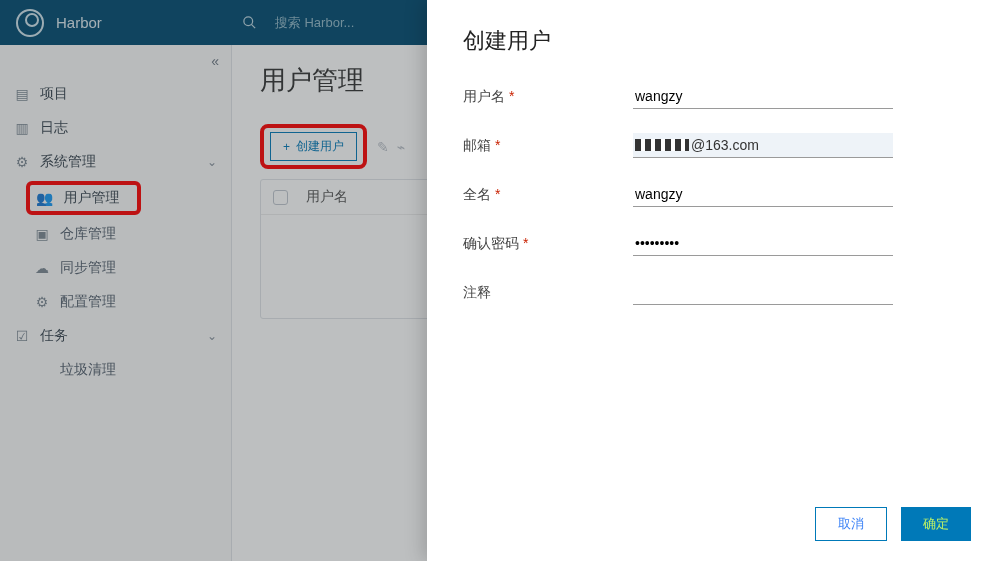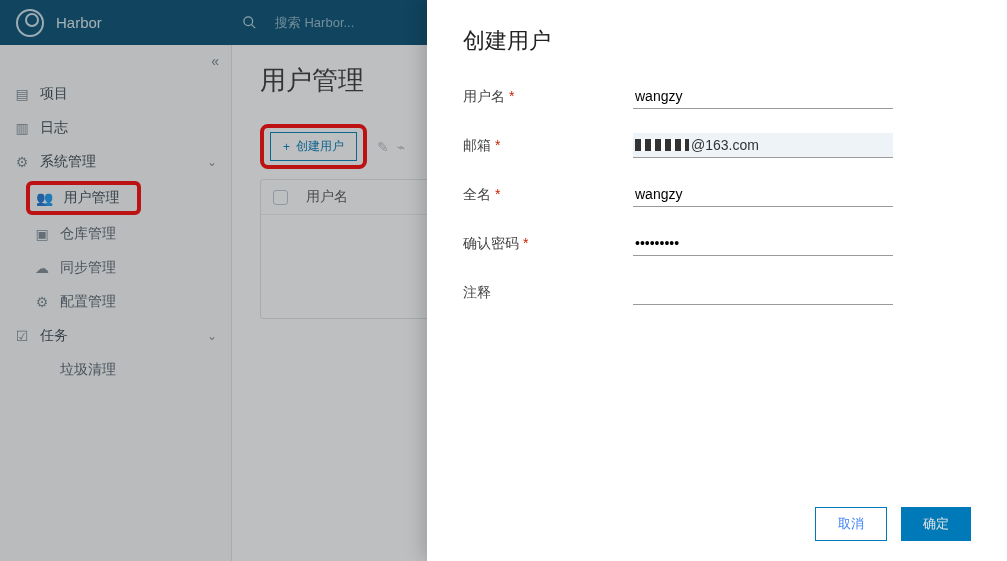--- a/index.html
+++ b/index.html
@@ -224,21 +224,21 @@
       border:1px solid #0079b8;
       color:#3b82f6;
       background:#fff;
       padding:7px 22px;
       font-size:13px;
       cursor:pointer;
     }
     .btn-primary{
       border:none;
       background:#0079b8;
-      color:#e5e5e5;
+      color:#bef264;
       padding:8px 22px;
       font-size:13px;
       cursor:pointer;
     }
     .redacted{
       display:inline-block;
       width:54px;
       height:12px;
       vertical-align:middle;
       background:repeating-linear-gradient(90deg,#333 0 6px,#fff 6px 10px);

